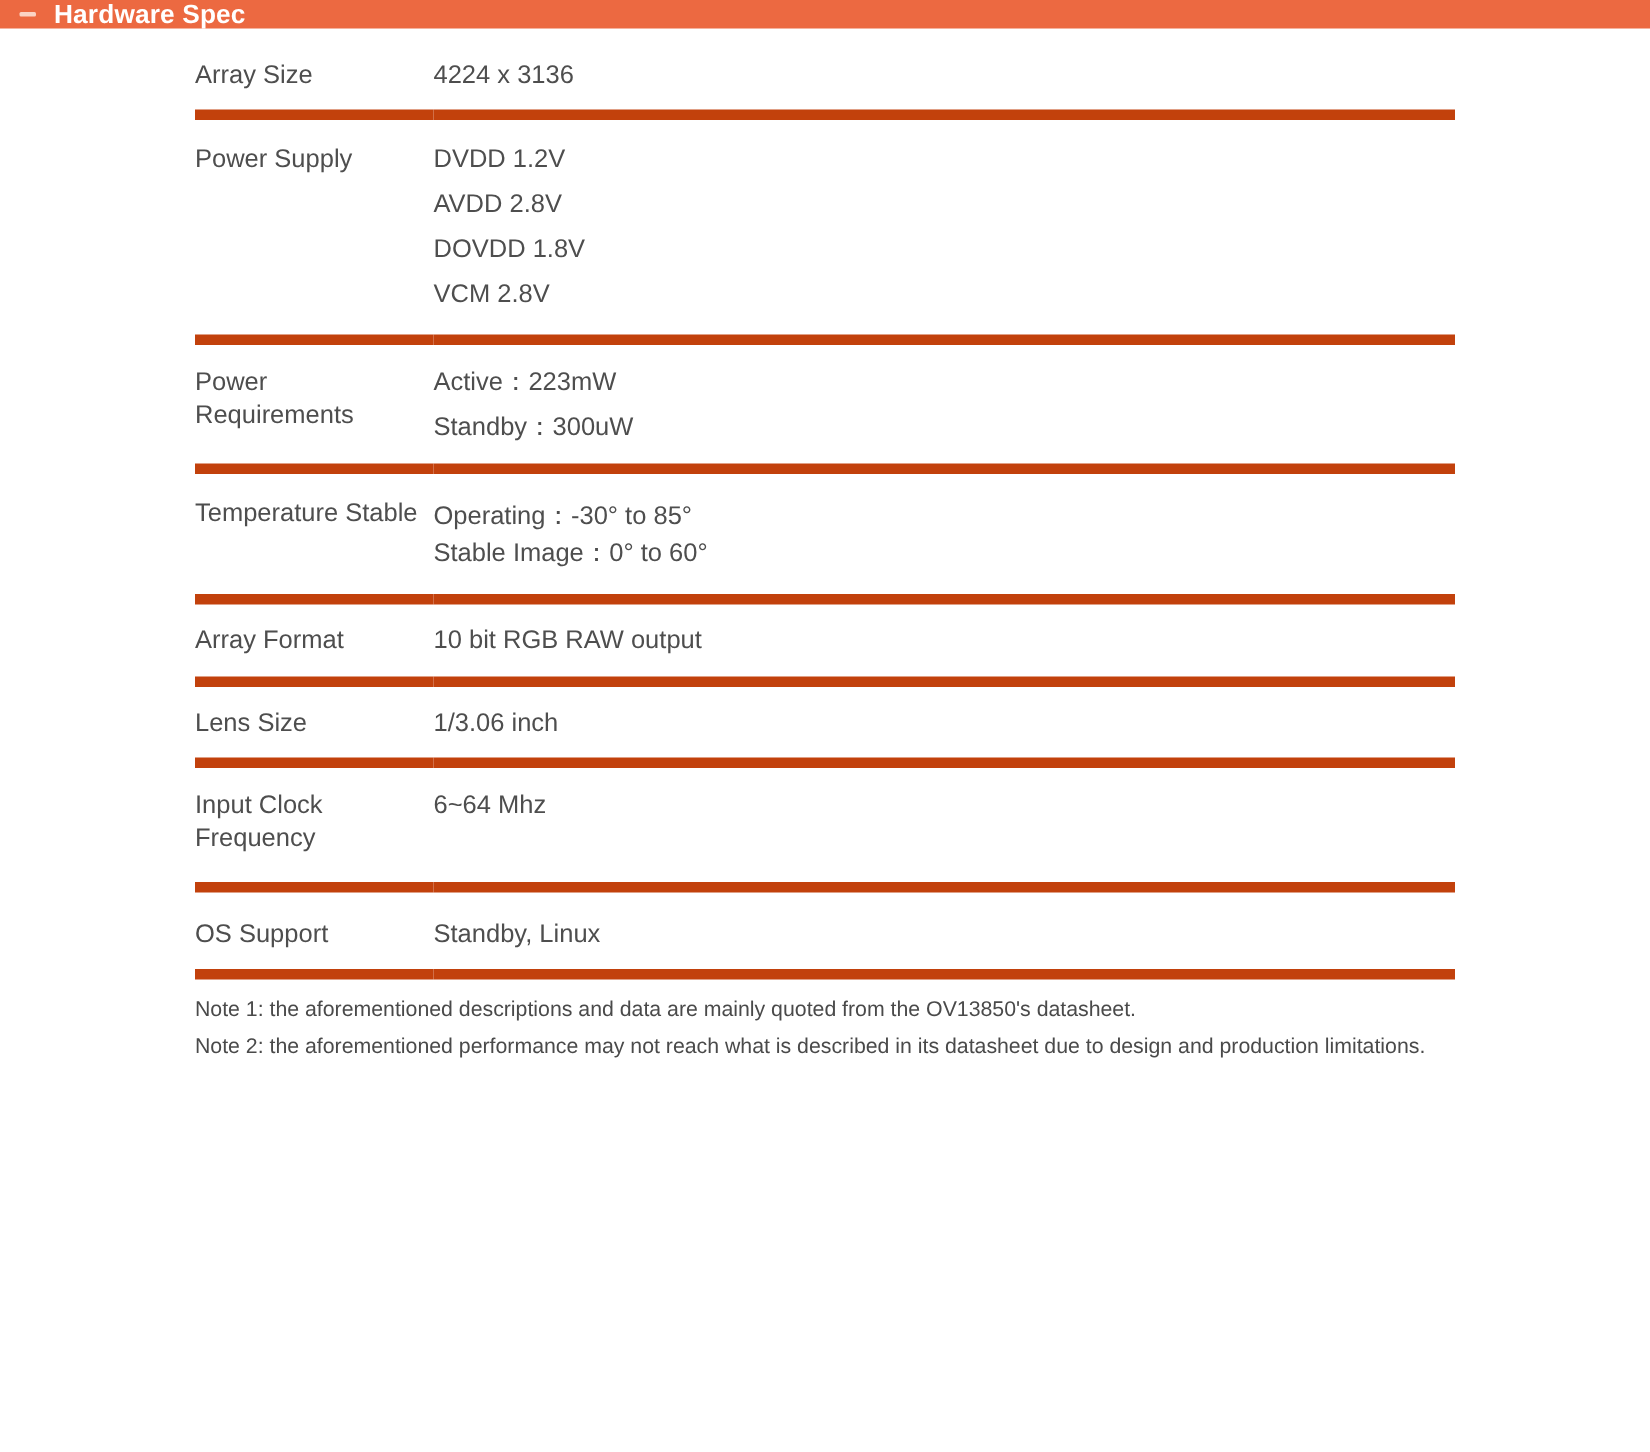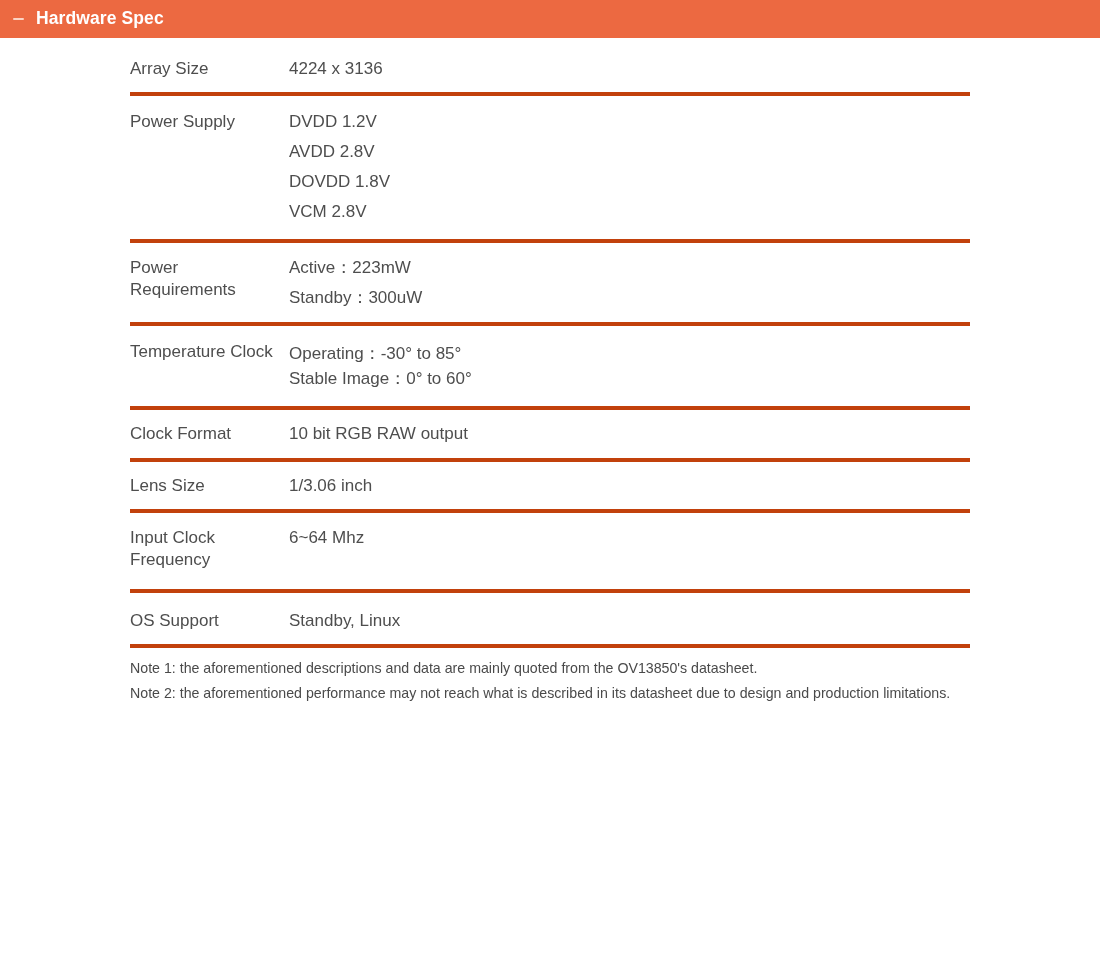--- a/index.html
+++ b/index.html
@@ -10,21 +10,21 @@
   body {
     width: 1100px;
     height: 968px;
     font-family: "Liberation Sans", sans-serif;
     color: #4a4a4a;
     overflow: hidden;
   }
 
   
   .header-bar {
-    height: 38px;
+    height: 19px;
     background: #ec6941;
     display: flex;
     align-items: center;
     padding-left: 10px;
     box-sizing: border-box;
   }
   .collapse-icon {
     width: 16px;
     height: 34px;
     display: flex;
@@ -51,21 +51,21 @@
   .spec-wrap {
     padding: 0 130px;
     box-sizing: border-box;
   }
   .spec-table {
     width: 840px;
     border-collapse: collapse;
     table-layout: fixed;
   }
   .spec-table tr {
-    border-bottom: 4px solid #c2410c;
+    border-bottom: 7px solid #c2410c;
   }
   .spec-table td {
     vertical-align: top;
     font-size: 17px;
     color: #4e4e4e;
     padding: 0;
   }
   td.label-cell {
     width: 159px;
     padding-top: 12px;
@@ -156,30 +156,30 @@
             <span class="line">Power</span>
             <span class="line">Requirements</span>
           </td>
           <td class="value-cell">
             <span class="line">Active：223mW</span>
             <span class="line">Standby：300uW</span>
           </td>
         </tr>
         <tr class="r-temp">
           <td class="label-cell">
-            <span class="line">Temperature Clock</span>
+            <span class="line">Temperature Stable</span>
           </td>
           <td class="value-cell tight">
             <span class="line">Operating：-30° to 85°</span>
             <span class="line">Stable Image：0° to 60°</span>
           </td>
         </tr>
         <tr class="r-output">
           <td class="label-cell">
-            <span class="line">Clock Format</span>
+            <span class="line">Array Format</span>
           </td>
           <td class="value-cell">
             <span class="line">10 bit RGB RAW output</span>
           </td>
         </tr>
         <tr class="r-lens">
           <td class="label-cell">
             <span class="line">Lens Size</span>
           </td>
           <td class="value-cell">

